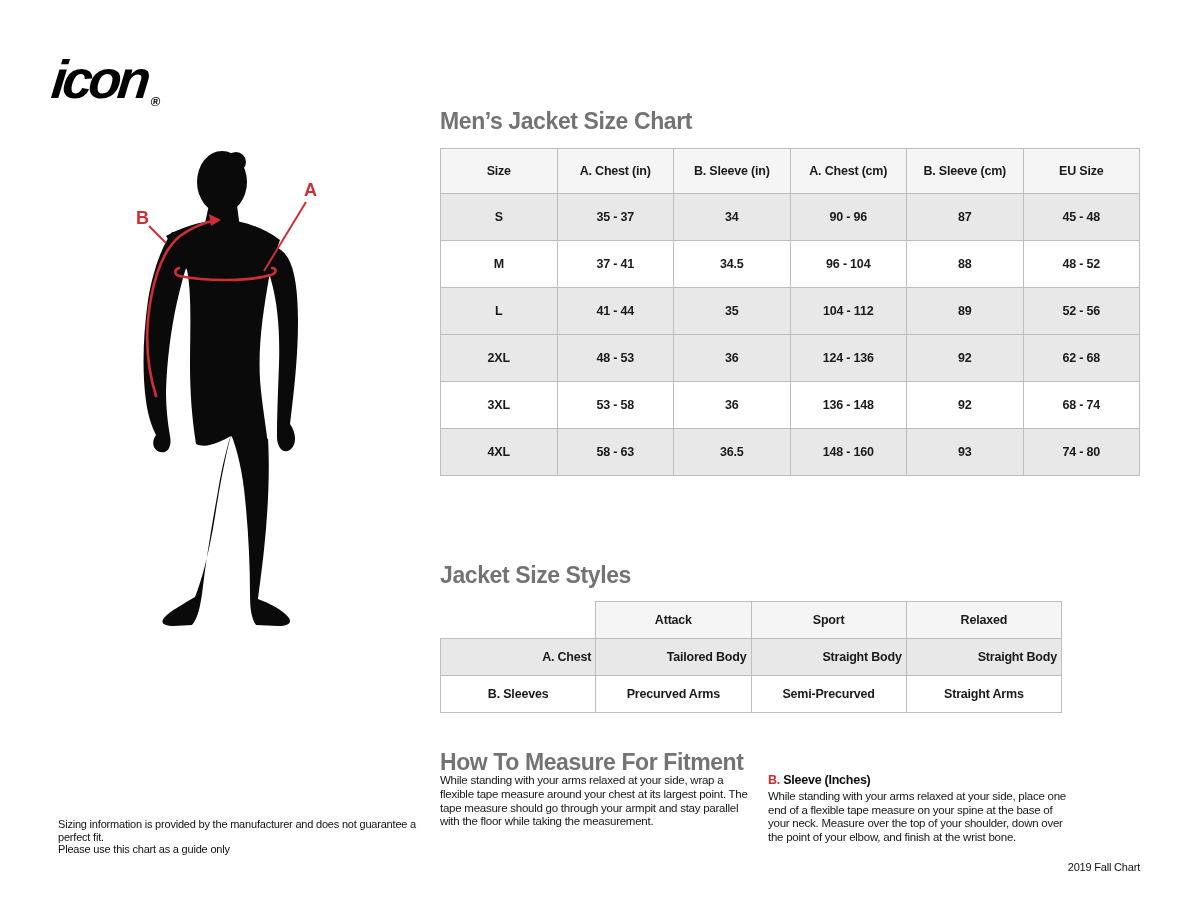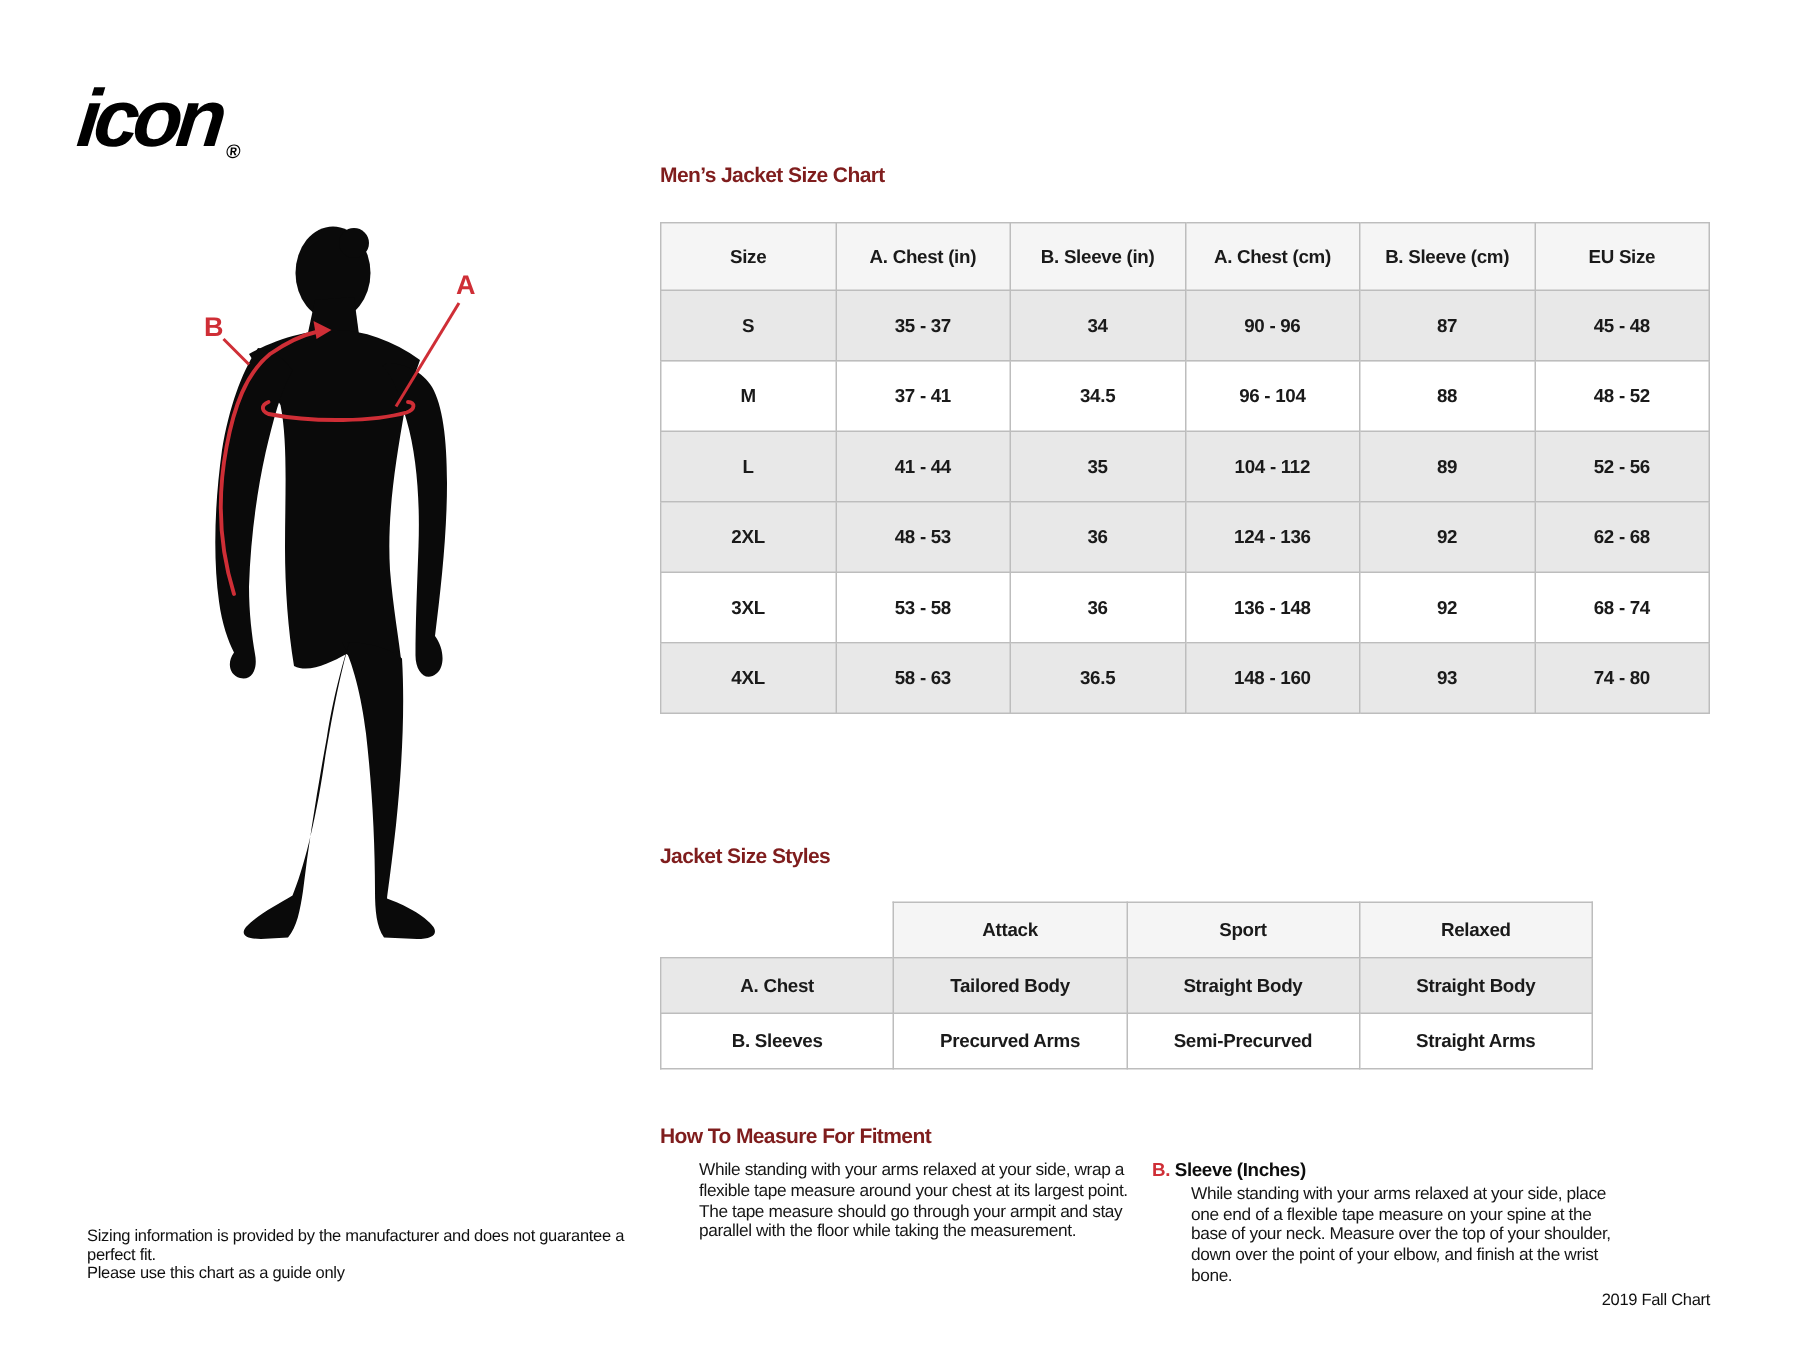--- a/index.html
+++ b/index.html
@@ -15,46 +15,46 @@
 
   
   .logo{position:absolute;left:52px;top:48px;font-style:italic;font-weight:bold;
         font-size:54px;letter-spacing:-4px;transform:skewX(-6deg);color:#000;}
   .logo .reg{font-size:13px;font-style:normal;letter-spacing:0;vertical-align:baseline;position:relative;top:8px;left:6px;}
 
   
   .figure{position:absolute;left:100px;top:130px;width:300px;height:520px;}
 
   
-  .h1{position:absolute;left:440px;font-size:14px;font-weight:bold;letter-spacing:-0.4px;color:#7f1d1d;}
+  .h1{position:absolute;left:440px;font-size:23px;font-weight:bold;letter-spacing:-0.4px;color:#737373;}
   #title-main{top:108px;}
   #title-styles{top:562px;}
   #title-measure{top:749px;}
 
   
   table{border-collapse:collapse;table-layout:fixed;position:absolute;left:440px;
         font-size:12.5px;font-weight:bold;color:#1a1a1a;text-align:center;letter-spacing:-0.2px;}
   #mens-table{top:148px;width:700px;}
   #mens-table th,#mens-table td{border:1px solid var(--border);height:47px;vertical-align:middle;padding:0 4px;}
   #mens-table th{height:45px;background:var(--header-bg);font-weight:bold;}
   #mens-table tr.shaded td{background:var(--shaded);}
 
   #styles-table{top:601px;width:622px;}
   #styles-table th,#styles-table td{border:1px solid var(--border);height:37px;vertical-align:middle;padding:0 4px;}
   #styles-table th{background:var(--header-bg);font-weight:bold;}
   #styles-table td.blank{border:none;background:transparent;}
-  #styles-table tr.shaded td{background:var(--shaded);}
+  #styles-table tr.shaded td{background:var(--shaded);text-align:right;}
 
   
   .measure-col{position:absolute;top:774px;font-size:11.5px;line-height:13.8px;letter-spacing:-0.25px;}
   #measure-a{left:440px;width:318px;}
   #measure-b{left:768px;width:308px;}
   .measure-head{font-weight:bold;font-size:12.5px;margin-bottom:2px;color:#0d0d0d;}
   .measure-head .letter{color:var(--red);}
-  .measure-body{color:#161616;margin-left:26px;}
+  .measure-body{color:#161616;}
 
   
   .disclaimer{position:absolute;left:58px;top:818px;width:380px;font-size:11px;line-height:12.5px;color:#101010;}
   .chart-version{position:absolute;right:60px;top:861px;font-size:11px;color:#101010;}
 
   svg text{font-family:"Liberation Sans",sans-serif;}
 </style>
 </head>
 <body>
 

